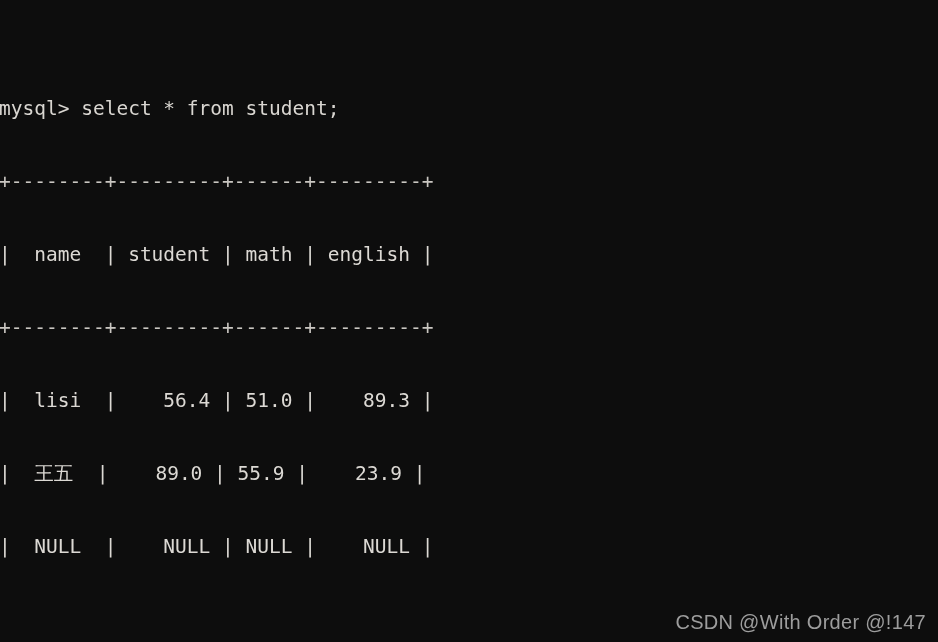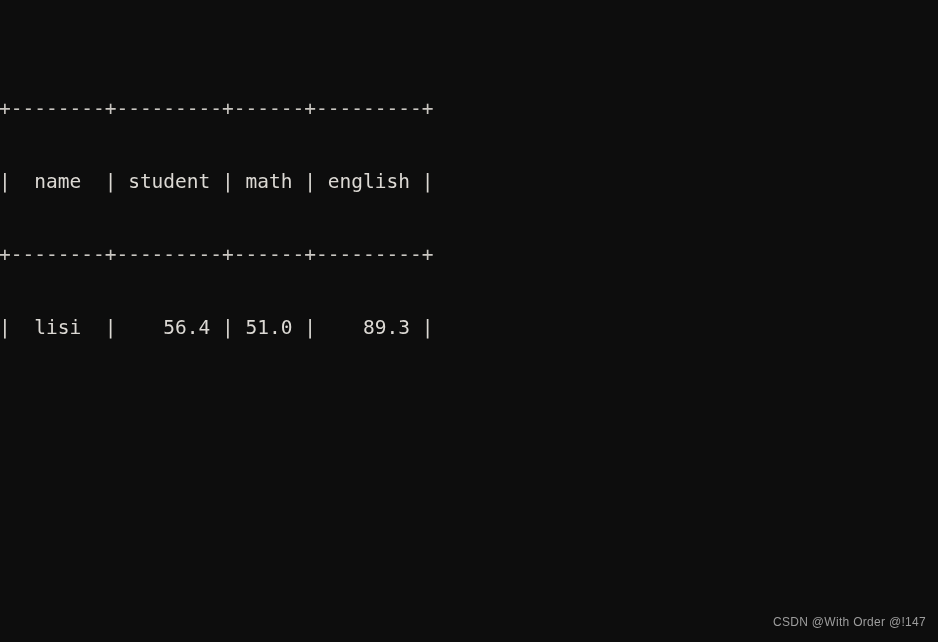--- a/index.html
+++ b/index.html
@@ -42,37 +42,40 @@
     font-family: "DejaVu Sans Mono", "Liberation Mono", monospace;
   }
   .prompt-line { color: #d9d6d1; }
   .rule-line { color: #c9c6c1; }
   .data-line { color: #dcd9d4; }
   #watermark {
     position: absolute;
     right: 12px;
     bottom: 8px;
     font-family: "Liberation Sans", sans-serif;
-    font-size: 12px;
+    font-size: 20px;
     color: #9d9d9d;
     letter-spacing: 0.3px;
     white-space: pre;
   }
 </style>
 </head>
 <body>
 
 <div id="terminal">
   <div class="screen">
 
     
+    <div class="line prompt-line">mysql&gt; select * from student;</div>
     <div class="line rule-line">+--------+---------+------+---------+</div>
     <div class="line data-line">|  name  | student | math | english |</div>
     <div class="line rule-line">+--------+---------+------+---------+</div>
     <div class="line data-line">|  lisi  |    56.4 | 51.0 |    89.3 |</div>
+    <div class="line data-line">|  王五  |    89.0 | 55.9 |    23.9 |</div>
+    <div class="line data-line">|  NULL  |    NULL | NULL |    NULL |</div>
     
     
     
 
     
     
     
     
     
     

